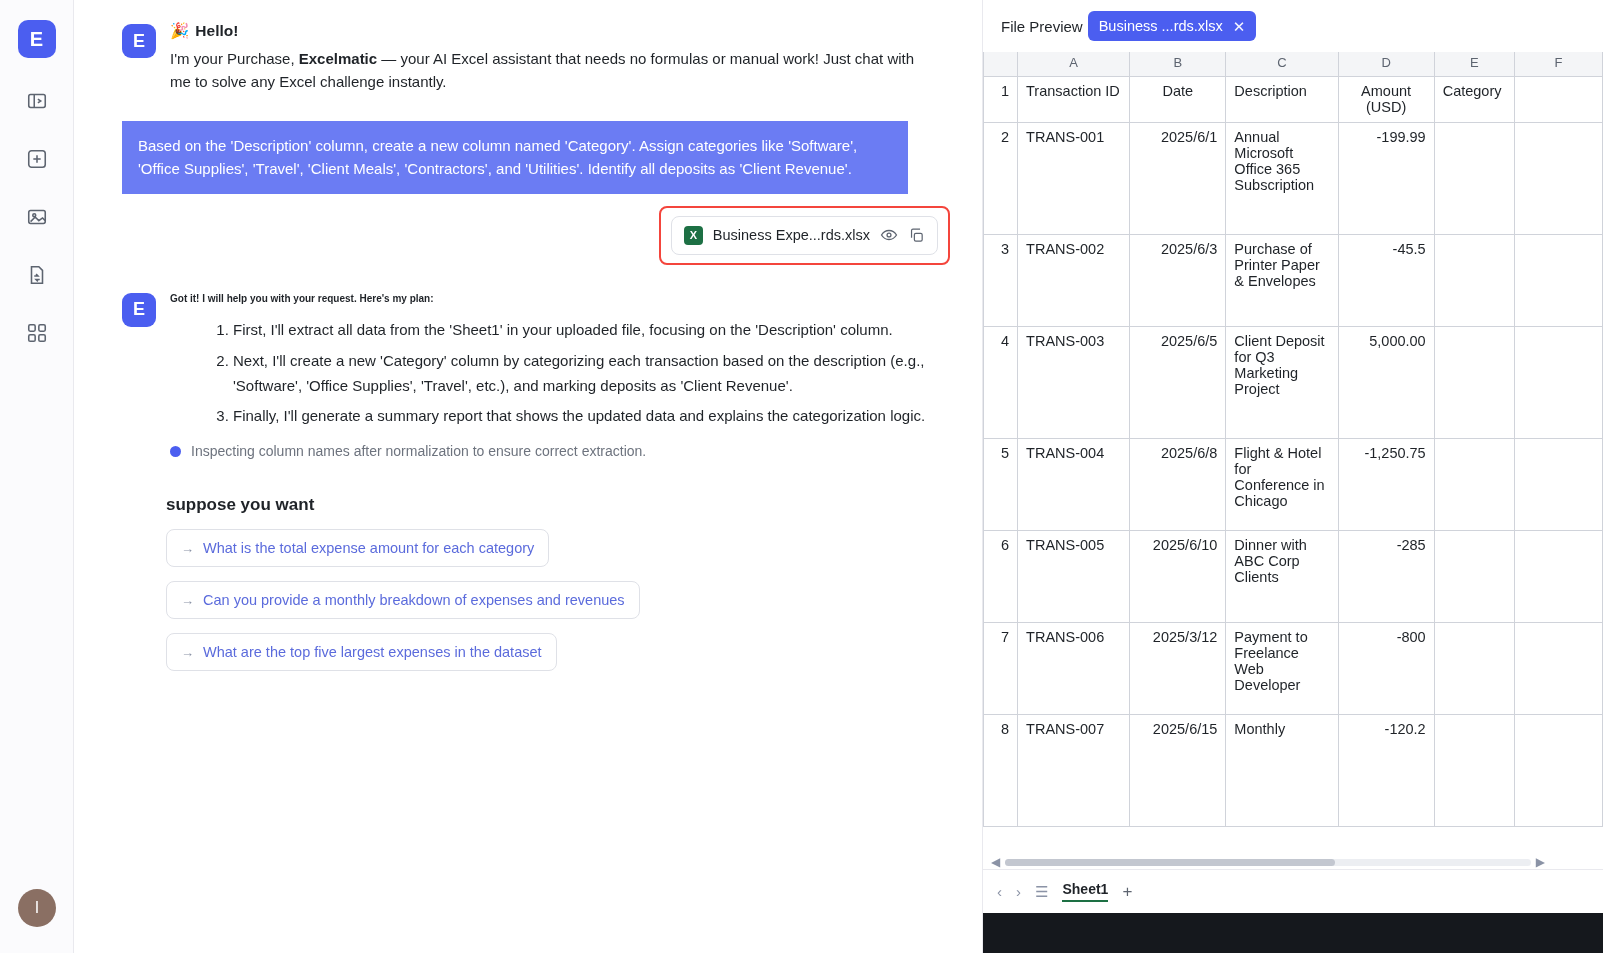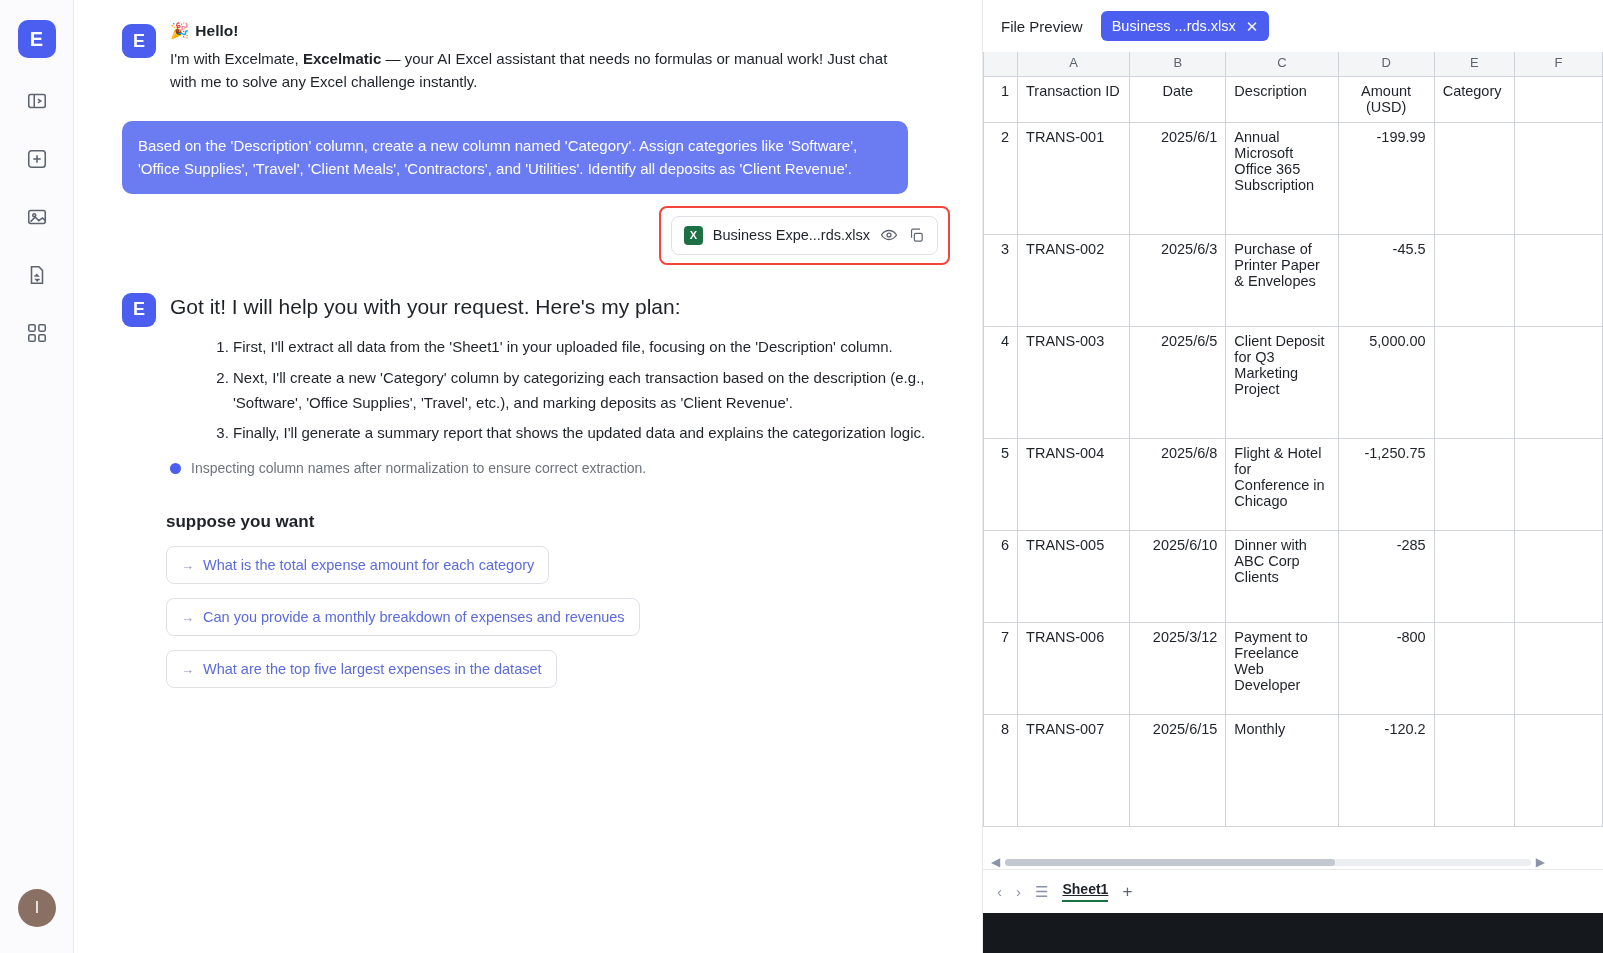--- a/index.html
+++ b/index.html
@@ -65,21 +65,21 @@
   }
   .intro-title { font-size: 15.5px; font-weight: bold; margin: 0 0 8px 0; }
   .intro-title .emoji { margin-right: 6px; }
   .intro-body { font-size: 15px; line-height: 1.5; color: #1f2328; max-width: 745px; }
   .intro-body b { font-weight: bold; }
 
   .user-bubble {
     margin: 28px 0 0 0;
     background: #6b7cf3;
     color: #ffffff;
-    border-radius: 10px;
+    border-radius: 0;
     padding: 13px 16px;
     font-size: 15px;
     line-height: 1.55;
     width: 786px;
   }
 
   .attach-wrap {
     display: flex; justify-content: flex-end;
     margin-top: 12px; padding-right: 2px;
   }
@@ -97,21 +97,21 @@
     font-size: 14.5px;
   }
   .xls-badge {
     width: 19px; height: 19px; border-radius: 4px;
     background: #1d7044; color: #fff;
     display: flex; align-items: center; justify-content: center;
     font-size: 11px; font-weight: bold;
   }
   .chip-icon { color: #5d6470; display: flex; align-items: center; }
 
-  .plan-text { font-size: 21px; line-height: 1.55; }
+  .plan-text { font-size: 10px; line-height: 1.55; font-weight: bold; }
   .plan-list { margin: 12px 0 0 0; padding-left: 22px; font-size: 15px; line-height: 1.65; }
   .plan-list li { margin-bottom: 6px; margin-left: 41px; }
   .status-line {
     display: flex; align-items: center; gap: 10px;
     margin-top: 14px; color: #6d737e; font-size: 14px;
   }
   .status-dot { width: 11px; height: 11px; border-radius: 50%; background: #4b5ef0; flex: 0 0 11px; }
 
   .suggest-title { font-size: 17px; font-weight: bold; margin: 36px 0 14px 44px; }
   .suggest-btn {
@@ -147,21 +147,21 @@
   }
   .stop-sq { width: 13px; height: 13px; background: #f4453c; border-radius: 2px; }
 
   
   .preview {
     flex: 1 1 auto; height: 953px; position: relative;
     background: #ffffff;
     border-left: 1px solid #e9e9ee;
   }
   .preview-head {
-    height: 52px; display: flex; align-items: center; gap: 18px;
+    height: 52px; display: flex; align-items: center; gap: 5px;
     padding: 0 18px;
     font-size: 15px;
   }
   .preview-head .label { color: #1f2328; }
   .file-tab {
     display: inline-flex; align-items: flex-end; gap: 10px;
     background: #4b5ef0; color: #fff;
     border-radius: 6px; padding: 7px 11px;
     font-size: 14.5px;
   }
@@ -206,21 +206,21 @@
   .hscroll .caret { position: absolute; top: -3px; color: #8b93a6; font-size: 12px; }
 
   .sheet-bar {
     position: absolute; left: 0; right: 0; bottom: 40px; height: 44px;
     display: flex; align-items: center; gap: 14px;
     padding: 0 14px;
     border-top: 1px solid #e9e9ee;
     font-size: 14px;
   }
   .sheet-bar .nav { color: #8b93a6; font-size: 15px; }
-  .sheet-tab { font-weight: bold; color: #1f2328; border-bottom: 2px solid #1d7044; padding-bottom: 3px; text-decoration: underline; }
+  .sheet-tab { font-weight: bold; color: #1f2328; border-bottom: 2px solid #1d7044; padding-bottom: 3px; }
   .sheet-add { color: #5d6470; font-size: 17px; }
   .bottom-black { position: absolute; left: 0; right: 0; bottom: 0; height: 40px; background: #15181d; }
 </style>
 </head>
 <body>
 
 <div id="app">
 
   <div class="rail">
     <div class="rail-logo">E</div>
@@ -268,21 +268,21 @@
   <div class="chat">
     <div class="chat-inner">
 
       <div class="msg-row">
         <div class="bot-avatar">E</div>
         <div>
           <div class="intro-title">
             <span class="emoji">🎉</span><span>Hello!</span>
           </div>
           <div class="intro-body">
-            <span>I'm with Excelmate, </span><b>Excelmatic</b><span> — your AI Excel assistant that needs no formulas or manual work! Just chat with me to solve any Excel challenge instantly.</span>
+            <span>I'm your Purchase, </span><b>Excelmatic</b><span> — your AI Excel assistant that needs no formulas or manual work! Just chat with me to solve any Excel challenge instantly.</span>
           </div>
         </div>
       </div>
 
       <div class="user-bubble">Based on the 'Description' column, create a new column named 'Category'. Assign categories like 'Software', 'Office Supplies', 'Travel', 'Client Meals', 'Contractors', and 'Utilities'. Identify all deposits as 'Client Revenue'.</div>
 
       <div class="attach-wrap">
         <div class="attach-outline">
           <div class="attach-chip">
             <span class="xls-badge">X</span>

